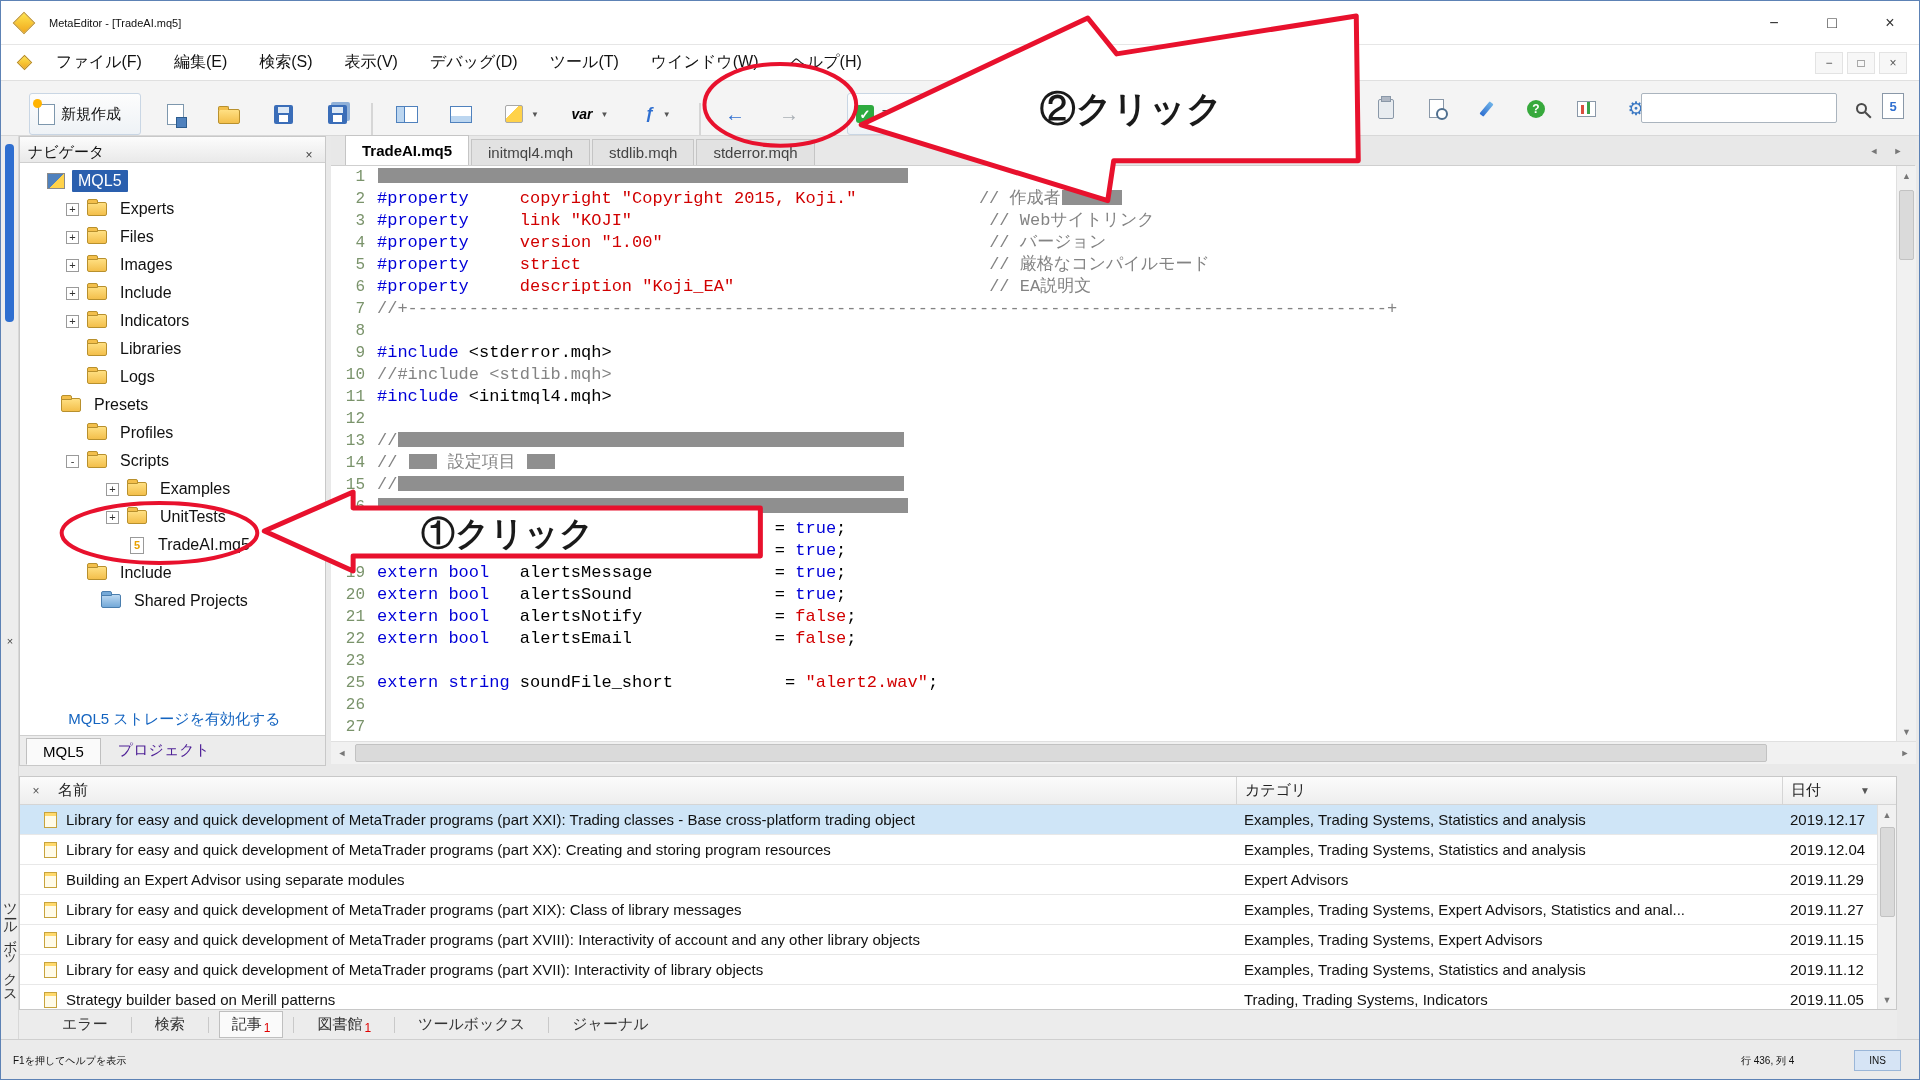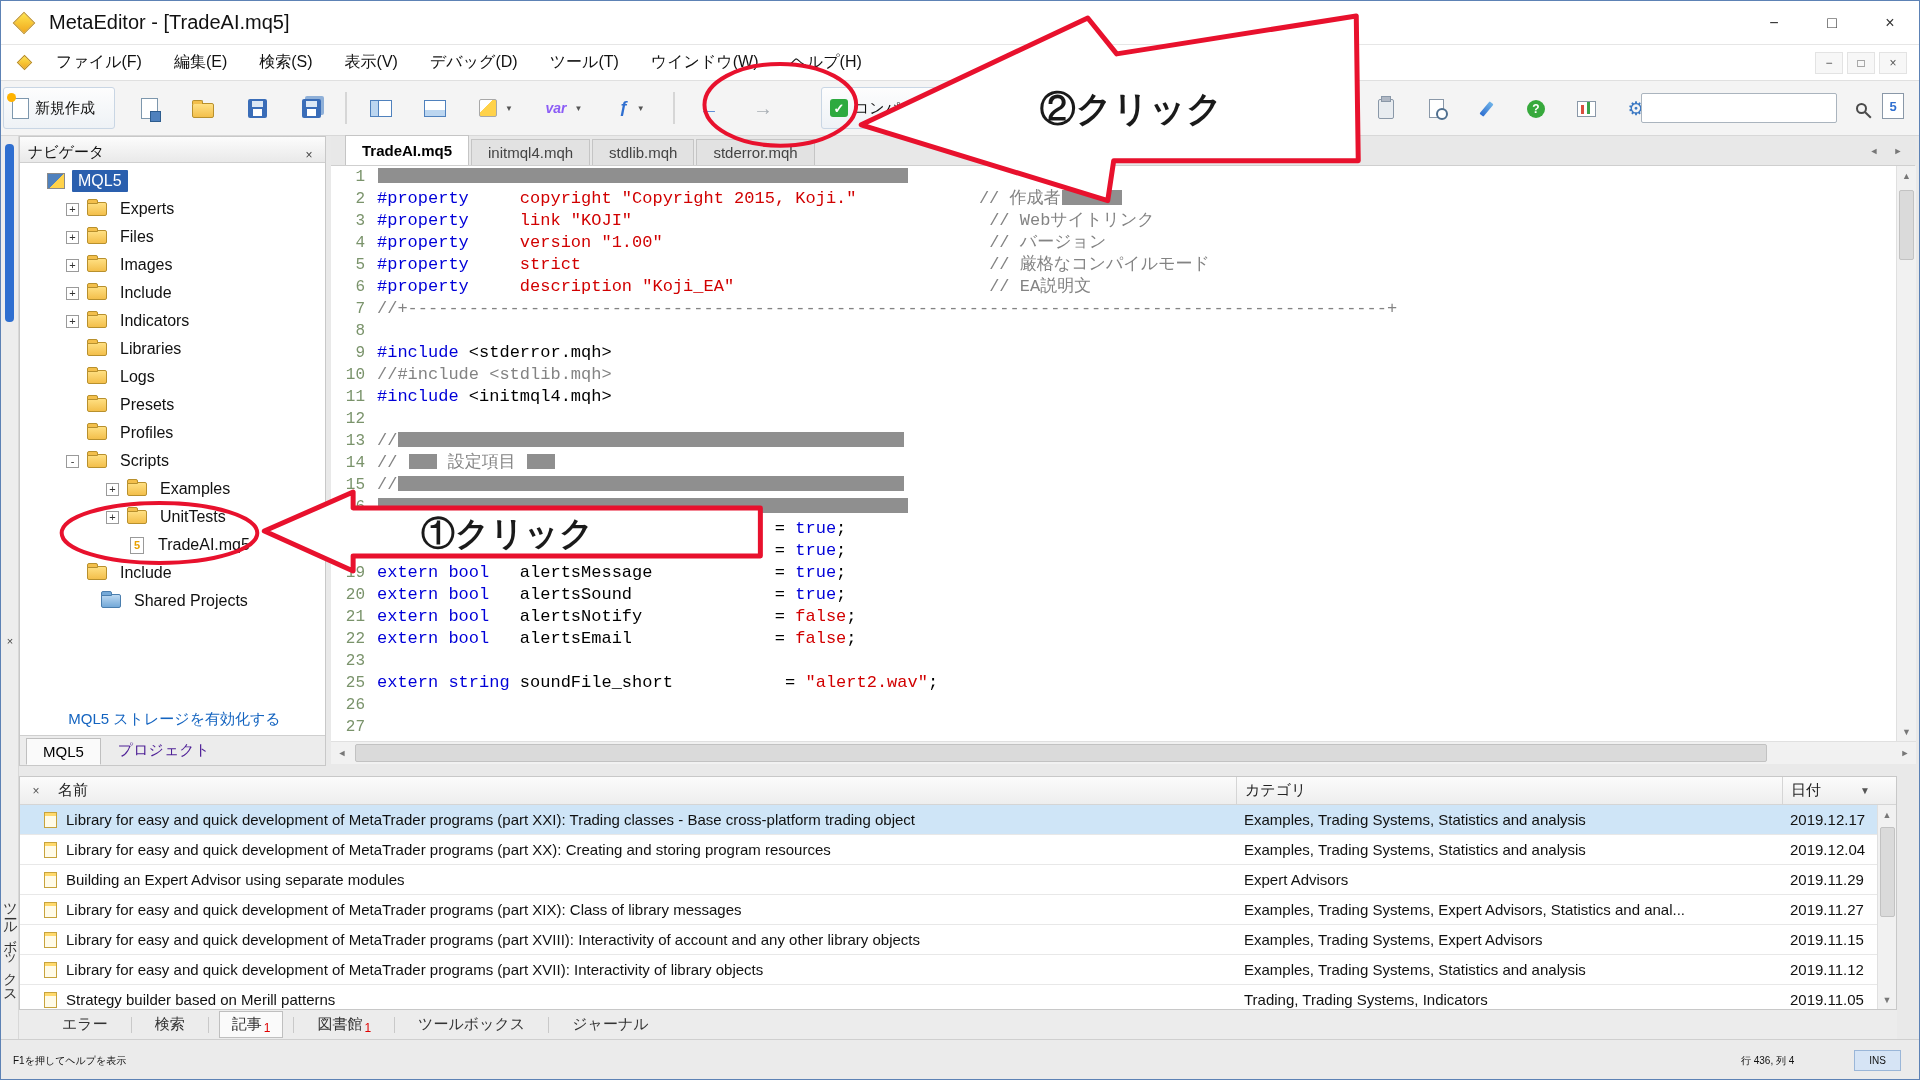--- a/index.html
+++ b/index.html
@@ -3,34 +3,34 @@
 <meta charset="utf-8">
 <style>
   *{box-sizing:border-box;margin:0;padding:0}
   body{margin:0;background:#444;font-family:"Liberation Sans",sans-serif}
   .window{position:relative;width:1920px;height:1080px;background:#e9e9e9;overflow:hidden;border:1px solid #5d82b5;color:#111}
 
   
   .titlebar{position:absolute;left:0;top:0;right:0;height:44px;background:#fff;border-bottom:1px solid #e6e6e6;display:flex;align-items:center;padding-left:12px}
   .app-logo{width:22px;height:22px;position:relative;margin-right:14px;flex:none}
   .app-logo::before{content:"";position:absolute;inset:3px;background:linear-gradient(135deg,#ffe44d,#f0a81e);transform:rotate(45deg);border:1px solid #b98a1c}
-  .title-text{font-size:20px}
+  .title-text{font-size:11px}
   .win-controls{margin-left:auto;display:flex;height:100%}
   .win-btn{width:58px;height:100%;display:flex;align-items:center;justify-content:center;font-size:16px;color:#333}
 
   
   .menubar{position:absolute;left:0;top:44px;right:0;height:36px;background:#fff;border-bottom:1px solid #e0e0e0;display:flex;align-items:center;padding-left:8px}
   .menu-logo{width:15px;height:15px;position:relative;margin:0 8px;flex:none}
   .menu-logo::before{content:"";position:absolute;inset:2px;background:linear-gradient(135deg,#ffe44d,#f0a81e);transform:rotate(45deg);border:1px solid #b98a1c}
   .menu-item{padding:0 16px;font-size:16px;height:100%;display:flex;align-items:center;white-space:nowrap}
   .mdi-controls{margin-left:auto;display:flex;margin-right:12px;gap:4px}
   .mdi-btn{width:28px;height:22px;display:flex;align-items:center;justify-content:center;font-size:12px;color:#555;border:1px solid #e3e3e3;background:#f7f7f7}
 
   
-  .toolbar{position:absolute;left:0;top:80px;right:0;height:55px;background:#f4f4f4;border-bottom:1px solid #d8d8d8;display:flex;align-items:center;padding-left:2px;gap:14px}
+  .toolbar{position:absolute;left:0;top:80px;right:0;height:55px;background:#f4f4f4;border-bottom:1px solid #d8d8d8;display:flex;align-items:flex-end;padding-left:28px;gap:14px}
   .tb-btn{height:42px;width:40px;display:flex;align-items:center;justify-content:center;gap:6px;border:1px solid transparent;border-radius:3px;font-size:15px;flex:none}
   .tb-btn.labeled{width:112px;justify-content:flex-start;padding:0 8px}
   .tb-btn.framed{border:1px solid #c9d6e4;background:linear-gradient(#fdfdfd,#eef2f6)}
   .tb-btn.compile{width:124px;margin-left:24px;justify-content:flex-start;padding:0 8px}
   .tb-sep{width:2px;height:32px;background:#d6d6d6;flex:none}
   .caret{font-size:8px;color:#555;margin-left:2px}
   .ic{display:inline-block;flex:none}
   .ic-new{position:relative;width:17px;height:21px;background:#fff;border:1px solid #7d97ad}
   .ic-new::before{content:"";position:absolute;left:-6px;top:-6px;width:9px;height:9px;background:#ffb300;border-radius:50%}
   .ic-proj{position:relative;width:17px;height:21px;background:#fff;border:1px solid #7d97ad}
@@ -39,21 +39,21 @@
   .ic-open::before{content:"";position:absolute;top:-4px;left:-1px;width:9px;height:3px;background:#f3bf4b;border:1px solid #b8902d;border-bottom:none;border-radius:2px 2px 0 0}
   .ic-save{position:relative;width:19px;height:19px;background:#3a6db8;border-radius:2px}
   .ic-save::before{content:"";position:absolute;top:2px;left:4px;right:4px;height:6px;background:#dce8f5}
   .ic-save::after{content:"";position:absolute;bottom:2px;left:5px;right:5px;height:7px;background:#fff}
   .ic-saveall{box-shadow:3px -3px 0 0 #8fb0d8}
   .ic-pane{width:22px;height:17px;background:#fff;border:1px solid #4f81bd}
   .ic-pane-left::before{content:"";display:block;width:7px;height:100%;background:#bcd6f0;border-right:1px solid #4f81bd}
   .ic-pane-bottom::before{content:"";display:block;width:100%;height:6px;background:#bcd6f0;border-bottom:1px solid #4f81bd;margin-top:9px}
   .ic-styler{width:18px;height:18px;background:linear-gradient(135deg,#fff 40%,#ffd24a 40%);border:1px solid #a8a8a8;border-radius:2px}
   .txt-ic{font-weight:bold;font-size:14px}
-  .txt-var{color:#8b5cf6;font-style:italic}
+  .txt-var{color:#000000;font-style:italic}
   .txt-fx{color:#2f6fd0;font-size:17px}
   .nav-arrow{font-size:20px;font-weight:bold;line-height:1}
   .nav-back{color:#2f6fd0}
   .nav-fwd{color:#a8aeb4}
   .ic-compile{width:18px;height:18px;border-radius:3px;background:#2daa3f;color:#fff;font-size:13px;display:flex;align-items:center;justify-content:center;font-weight:bold}
   .ic-globe{width:19px;height:19px;border-radius:50%;background:radial-gradient(circle at 35% 35%,#bfe0f7,#3f8fd0);border:1px solid #2d6da8}
   .tb-right{position:absolute;left:1365px;top:0;height:55px;display:flex;align-items:center;gap:10px}
   .ic-clip{width:16px;height:20px;background:#e8ecf0;border:1px solid #8a98a8;border-radius:2px}
   .ic-clip::before{content:"";display:block;margin:-4px auto 0;width:8px;height:4px;background:#b0b8c4;border:1px solid #8a98a8}
   .ic-searchdoc{position:relative;width:15px;height:19px;background:#fff;border:1px solid #8a98a8}
@@ -319,21 +319,21 @@
         <div class="tree-row" style="padding-left: 46px;">
           <span class="expander empty"></span>
           <span class="ticon ti-folder"></span>
           <span class="tlabel">Libraries</span>
         </div>
         <div class="tree-row" style="padding-left: 46px;">
           <span class="expander empty"></span>
           <span class="ticon ti-folder"></span>
           <span class="tlabel">Logs</span>
         </div>
-        <div class="tree-row" style="padding-left: 46px;">
+        <div class="tree-row" style="padding-left: 20px;">
           <span class="expander empty"></span>
           <span class="ticon ti-folder"></span>
           <span class="tlabel">Presets</span>
         </div>
         <div class="tree-row" style="padding-left: 46px;">
           <span class="expander empty"></span>
           <span class="ticon ti-folder"></span>
           <span class="tlabel">Profiles</span>
         </div>
         <div class="tree-row" style="padding-left: 46px;">

